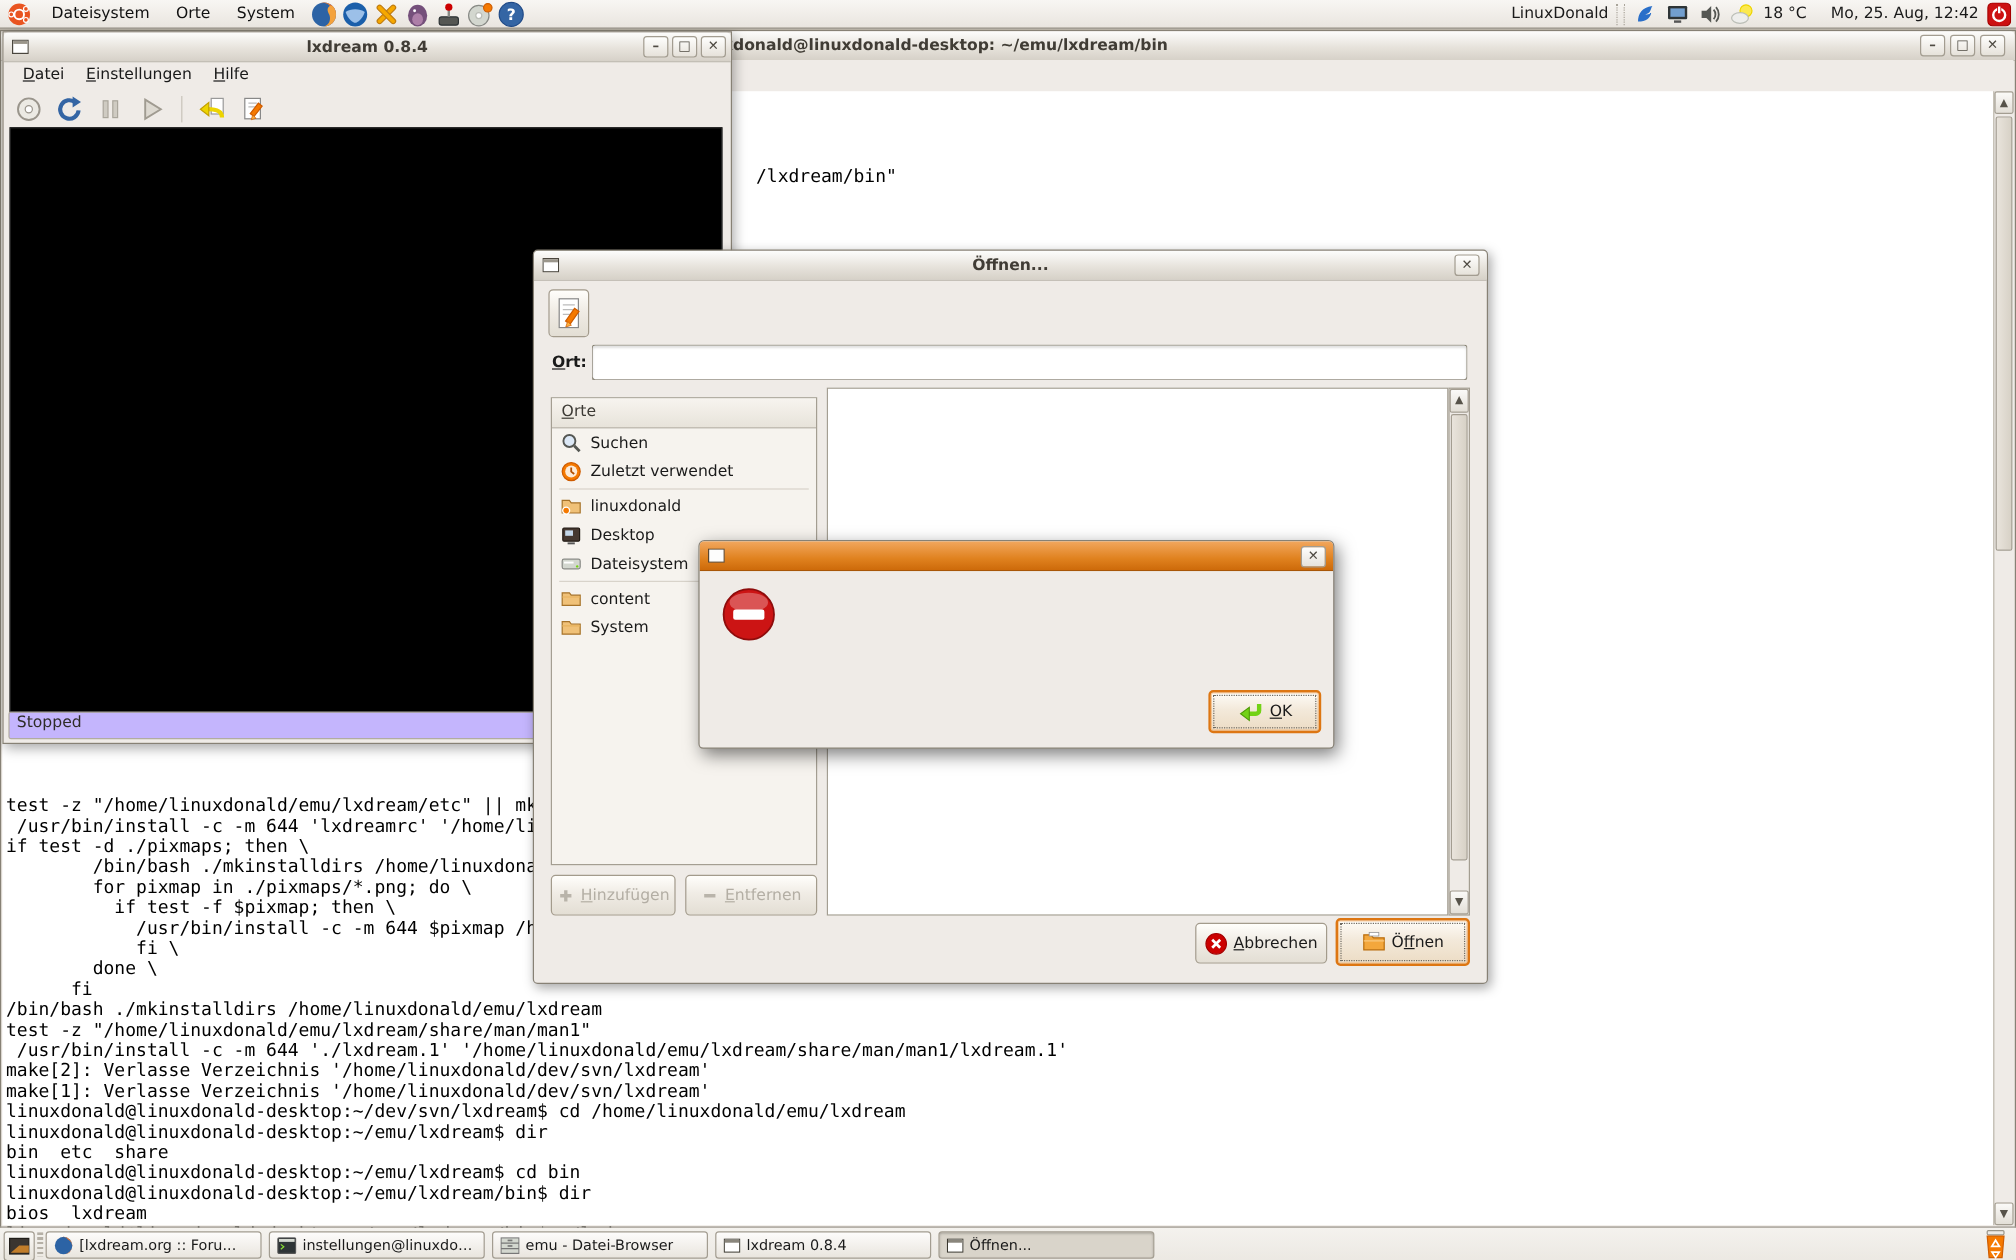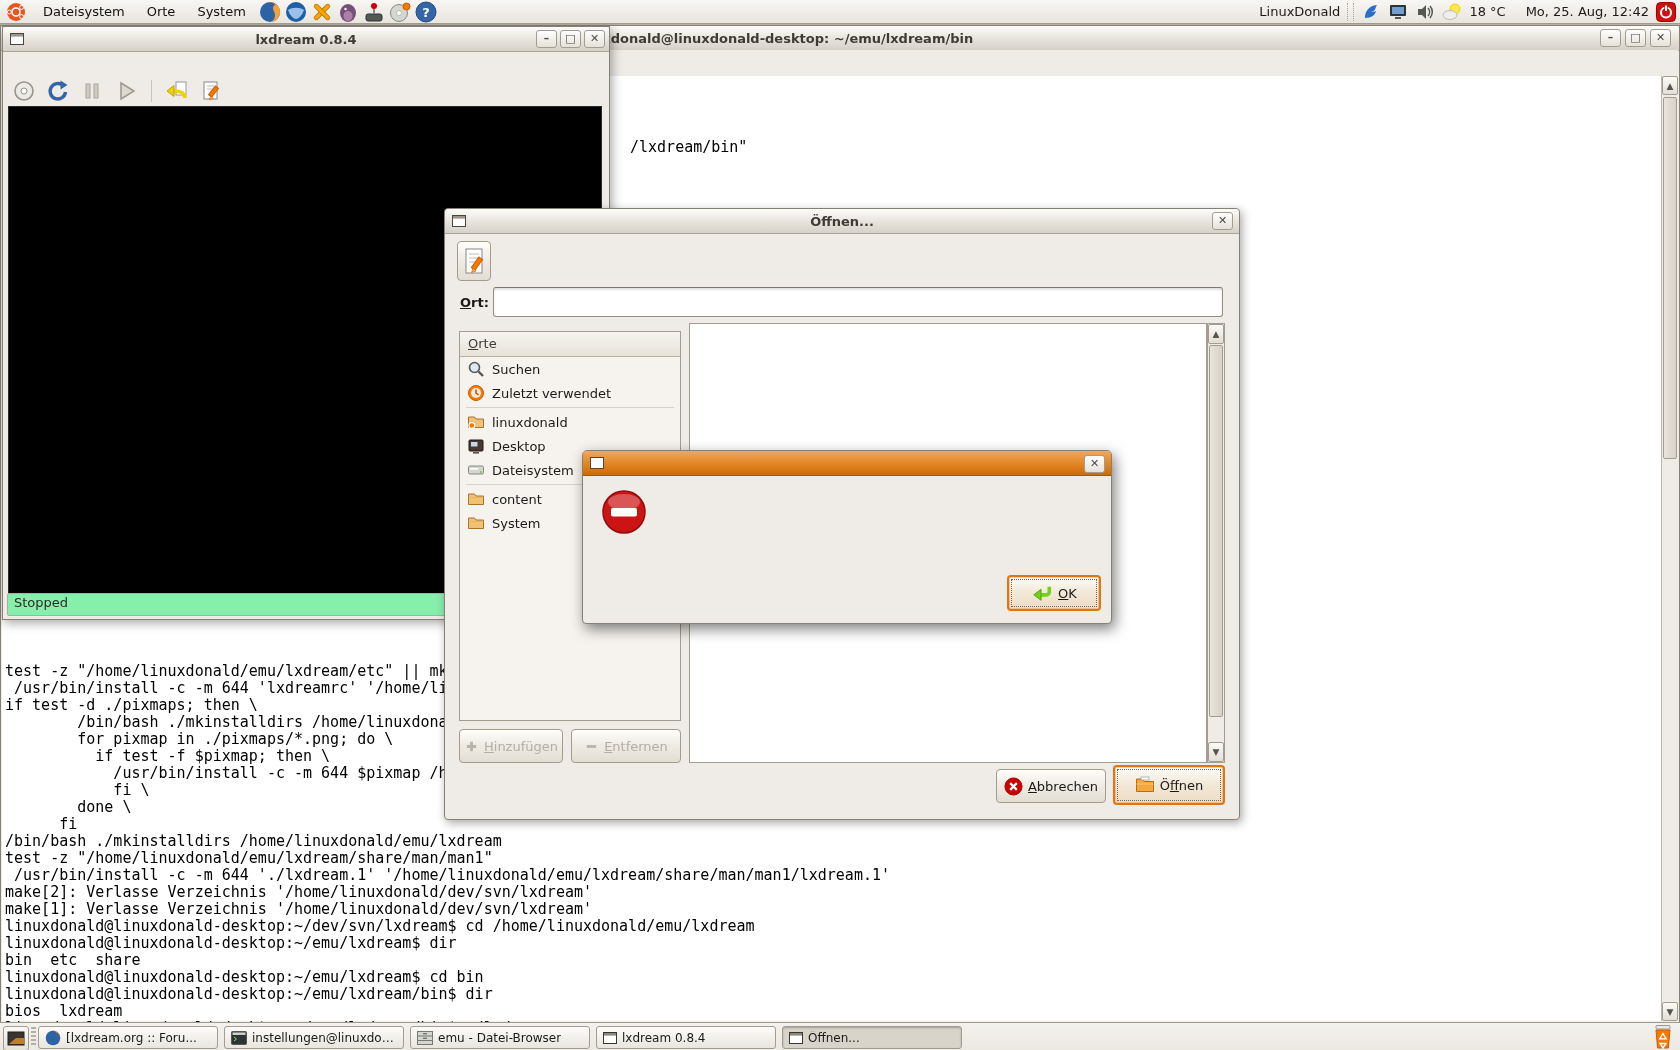--- a/index.html
+++ b/index.html
@@ -49,21 +49,21 @@
   .sb-thumb{position:absolute;left:1px;right:1px;border:1px solid #a39d91;border-radius:2px;
       background:linear-gradient(90deg,#e9e4dc,#d7d1c6);}
   
   #lxdream{left:2px;top:26px;width:606px;height:592px;z-index:10;}
   #lxdream .menubar{position:absolute;left:1px;top:25px;right:1px;height:24px;display:flex;padding-left:6px;}
   #lxdream .menubar span{padding:3px 9px;}
   #lxdream .toolbar{position:absolute;left:1px;top:49px;right:1px;height:30px;display:flex;align-items:center;padding-left:8px;gap:10px;}
   #lxdream .tool-sep{width:1px;height:22px;background:#c9c4ba;margin:0 3px;}
   #lxd-screen{position:absolute;left:5px;top:79px;width:594px;height:489px;background:#000;border:1px solid #2a2a2a;box-sizing:border-box;}
   #lxd-status{position:absolute;left:4px;bottom:3px;right:4px;height:19px;border:1px solid #b1aca1;
-      background:#86efac;font-size:13px;color:#2e2c28;padding:1px 6px;border-radius:2px;}
+      background:#c4b5fd;font-size:13px;color:#2e2c28;padding:1px 6px;border-radius:2px;}
   
   #filedlg{left:444px;top:208px;width:794px;height:610px;z-index:20;border-radius:4px;}
   #filedlg .entry{position:absolute;left:48px;top:78px;width:730px;height:30px;box-sizing:border-box;
       border:1px solid #948f83;border-top-color:#7d7869;border-radius:3px;background:#fff;
       box-shadow:0 2px 2px rgba(0,0,0,.12) inset;font-size:13px;padding:0 6px;}
   #edit-toggle{position:absolute;left:12px;top:32px;width:34px;height:40px;}
   #ort-label{position:absolute;left:15px;top:86px;font-weight:bold;}
   #places{position:absolute;left:14px;top:122px;width:222px;height:390px;border:1px solid #a49e92;
       background:#f6f3ee;box-sizing:border-box;}
   #places .p-header{height:24px;line-height:23px;padding-left:8px;color:#3c3a34;
@@ -153,20 +153,25 @@
     <div class="titlebar">
       <svg class="ico" style="margin-left:7px;" width="14" height="12" viewBox="0 0 14 12">
           <rect x="0.5" y="0.5" width="13" height="11" fill="#fff" stroke="#4a463e"></rect>
           <rect x="1" y="1" width="12" height="2.6" fill="#9b968b"></rect>
         </svg>
       <span class="tb-title">lxdream 0.8.4</span>
       <span style="position:absolute;right:52px;top:3px;" class="wbtn">–</span>
       <span style="position:absolute;right:28px;top:3px;" class="wbtn">□</span>
       <span style="position:absolute;right:4px;top:3px;" class="wbtn">✕</span>
     </div>
+    <div class="menubar">
+      <span><u>D</u>atei</span>
+      <span><u>E</u>instellungen</span>
+      <span><u>H</u>ilfe</span>
+    </div>
     <div class="toolbar">
       <svg class="ico" width="24" height="24" viewBox="0 0 24 24">
           <circle cx="12" cy="12" r="9" fill="#eceae4" stroke="#9a958c" stroke-width="1.6"></circle>
           <circle cx="12" cy="12" r="3" fill="#fff" stroke="#9a958c"></circle>
         </svg>
       <svg class="ico" width="24" height="24" viewBox="0 0 24 24">
           <path d="M19.5 13a7.7 7.7 0 1 1-2.6-6.6" fill="none" stroke="#3465a4" stroke-width="3.4"></path>
           <polygon points="14.5,1.5 14.5,10.5 21.5,6" fill="#3465a4"></polygon>
         </svg>
       <svg class="ico" width="24" height="24" viewBox="0 0 24 24">

